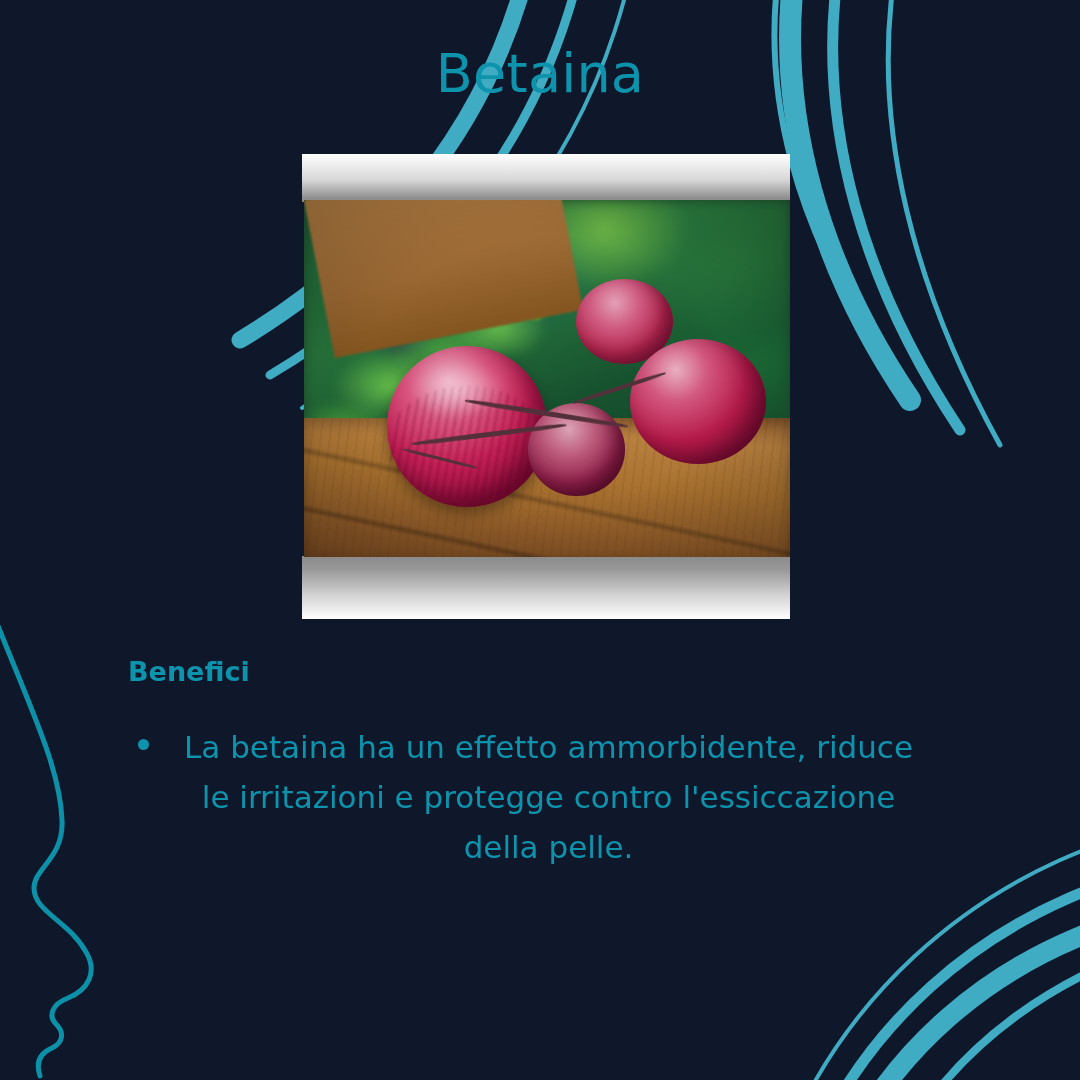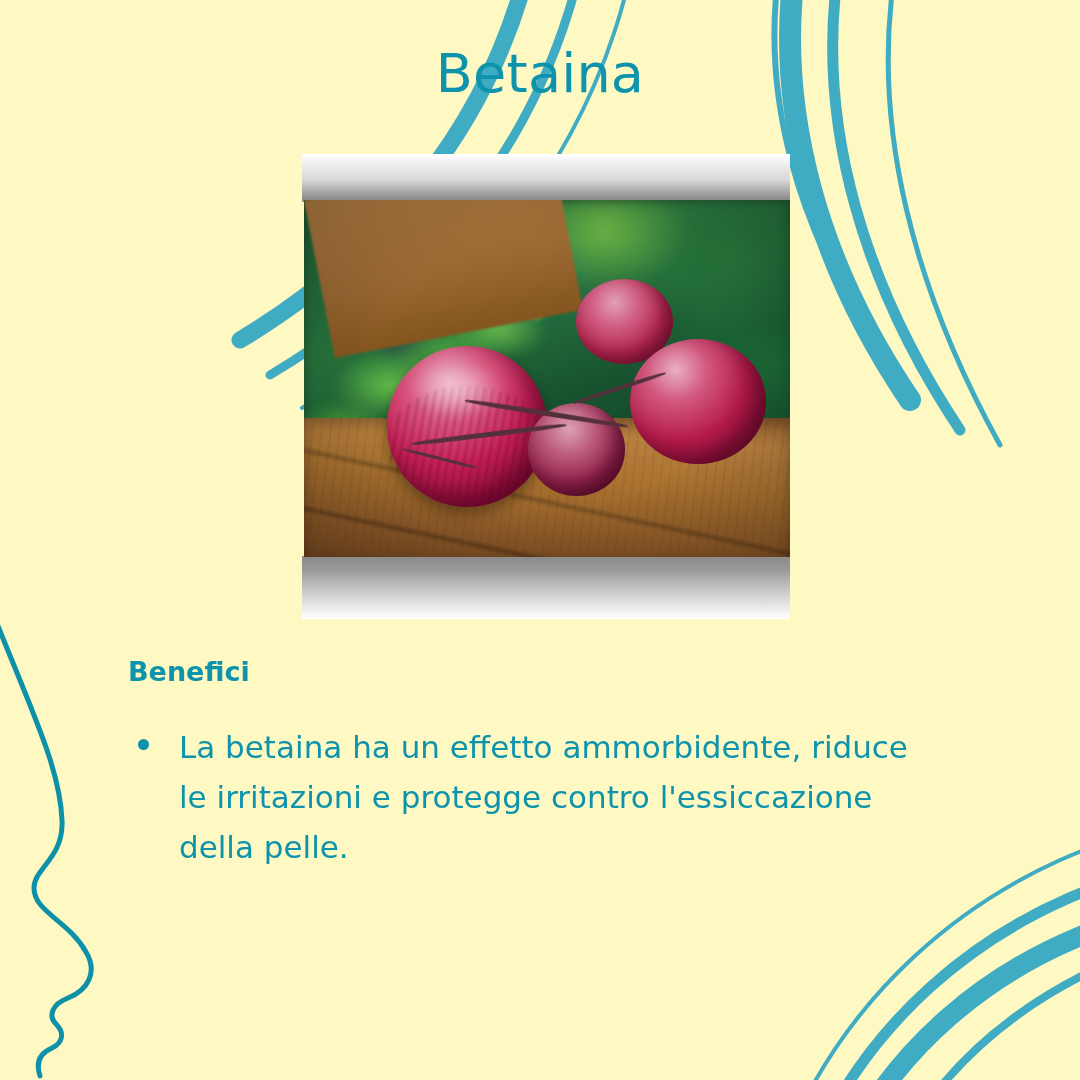--- a/index.html
+++ b/index.html
@@ -8,21 +8,21 @@
     padding: 0;
     background: #ffffff;
   }
   body {
     font-family: "DejaVu Sans", sans-serif;
   }
   .slide {
     position: relative;
     width: 1080px;
     height: 1080px;
-    background: #fef9c3;
+    background: #0f172a;
     overflow: hidden;
   }
 
   
   .deco {
     position: absolute;
     pointer-events: none;
   }
   .deco-tl { left: -60px;  top: -360px; width: 700px;  height: 820px; }
   .deco-tr { right: -220px; top: -300px; width: 640px;  height: 760px; }
@@ -224,20 +224,21 @@
     border-radius: 50%;
     background: #0E93AD;
     margin: 17px 30px 0 10px;
   }
   .bullet-text {
     flex: 1 1 auto;
     font-size: 31px;
     line-height: 1.62;
     color: #0E93AD;
     font-weight: 400;
+    text-align: center;
   }
 </style>
 </head>
 <body>
 
 <div class="slide">
 
   <svg class="deco deco-tl" viewBox="0 0 700 820">
     <g fill="none" stroke="#3FACC4" stroke-linecap="round">
       <path d="M560 -40 C660 210 600 520 300 700" stroke-width="17"></path>

